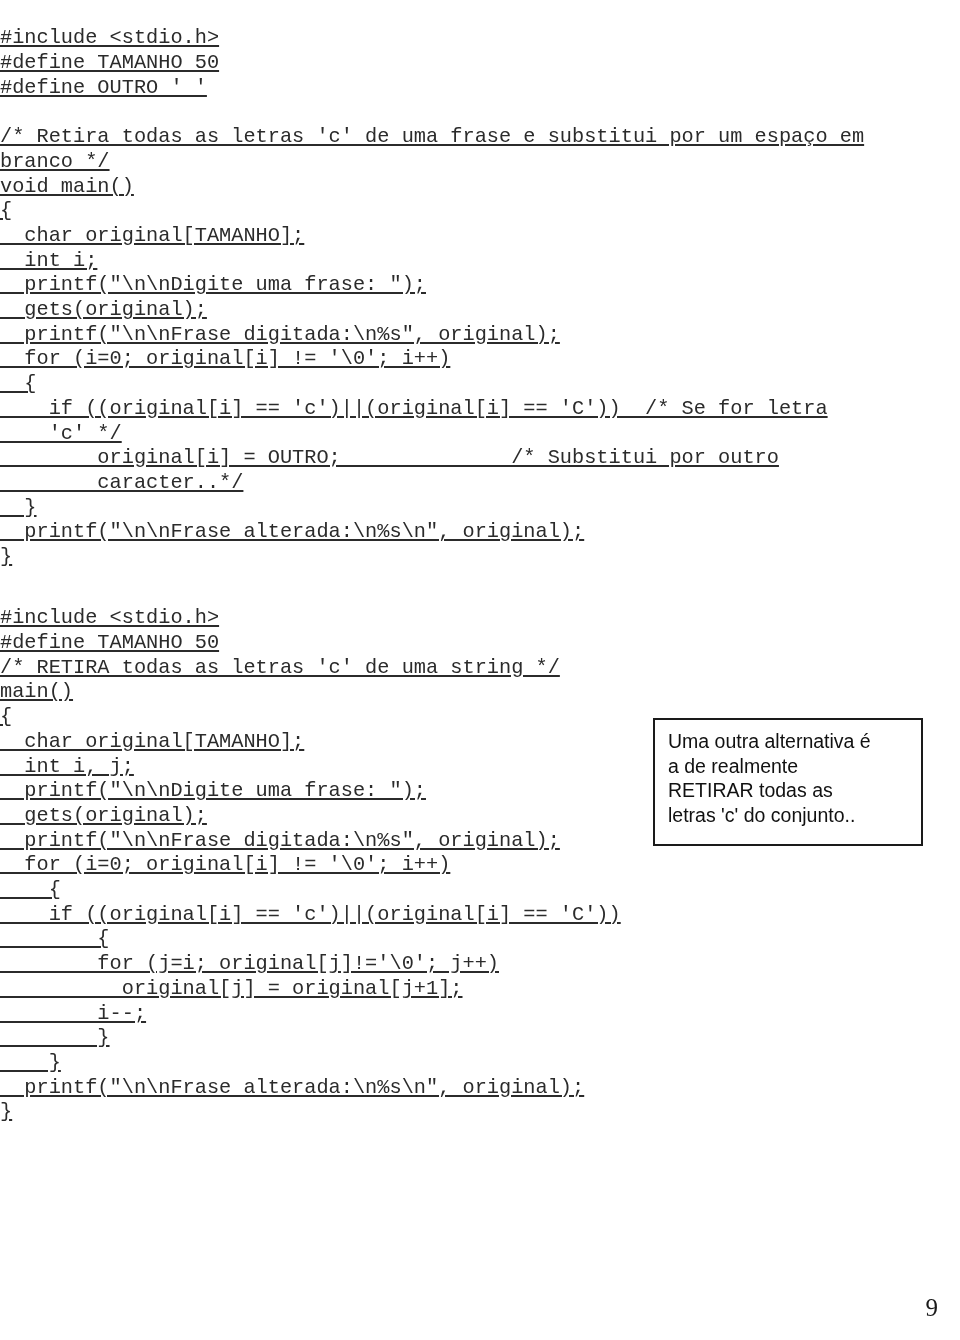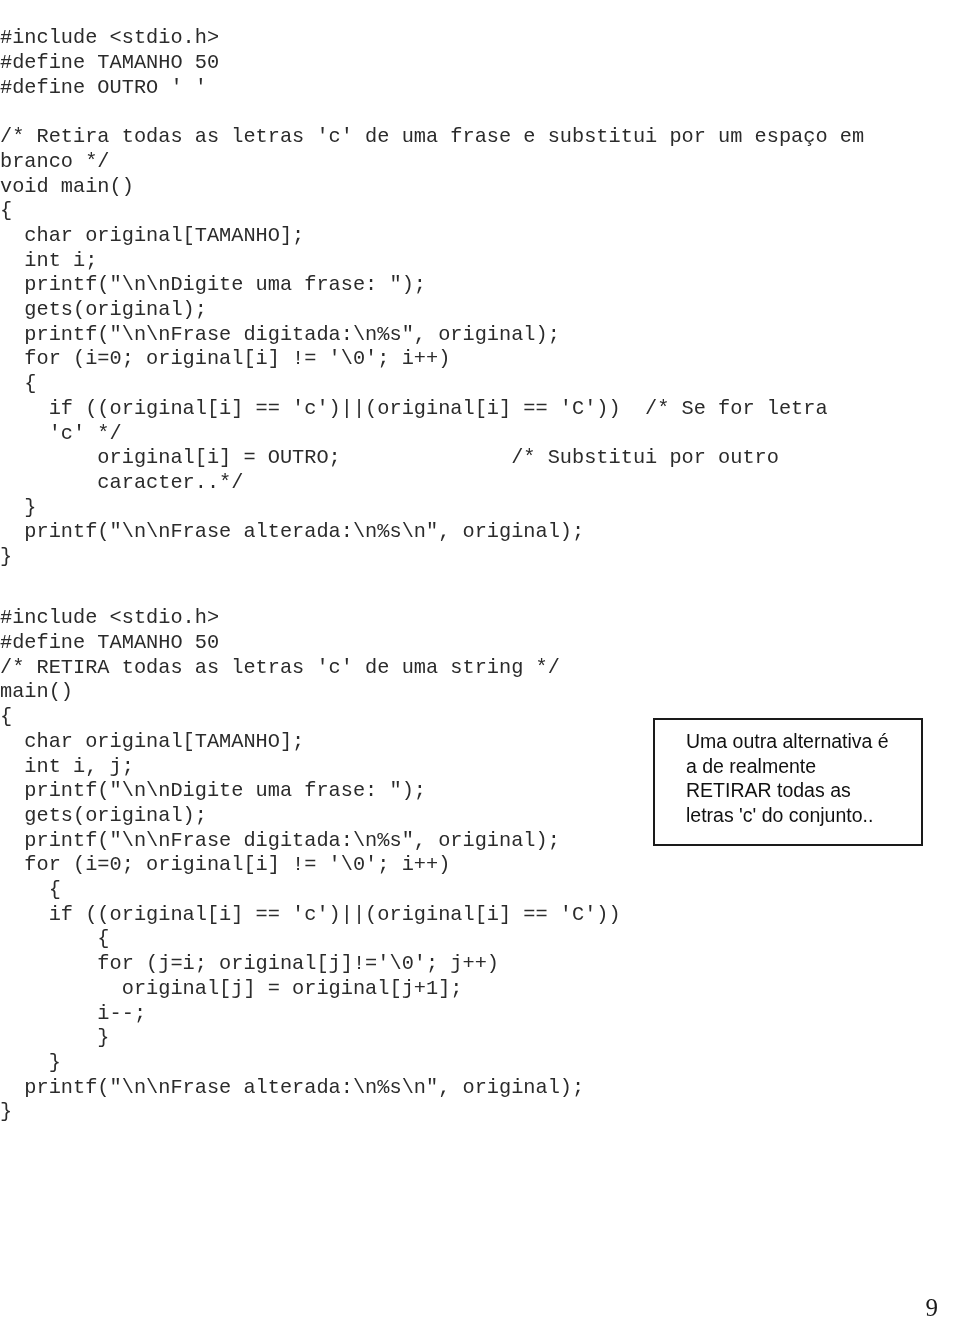--- a/index.html
+++ b/index.html
@@ -18,20 +18,21 @@
   
   .code-block {
     position: absolute;
     left: 0;
     font-family: "Liberation Mono", "DejaVu Sans Mono", monospace;
     font-size: 20.3px;
     line-height: 24.7px;
     color: #2b2b2b;
     white-space: pre;
     letter-spacing: 0px;
+    text-decoration: underline;
     -webkit-font-smoothing: none;
   }
   #code-block-1 { top: 6px; }
   #code-block-2 { top: 586px; }
 
   .code-line {
     white-space: pre;
     min-height: 24.7px;
   }
 
@@ -44,21 +45,21 @@
     height: 128px;
     box-sizing: border-box;
     border: 2px solid #1a1a1a;
     background: #ffffff;
   }
   #annotation-text {
     font-family: "Liberation Sans", "DejaVu Sans", sans-serif;
     font-size: 19.5px;
     line-height: 24.5px;
     color: #111111;
-    padding: 9px 0 0 31px;
+    padding: 9px 0 0 13px;
     white-space: pre-line;
   }
 
   
   #page-number {
     position: absolute;
     right: 22px;
     bottom: 18px;
     font-family: "Liberation Serif", "DejaVu Serif", serif;
     font-size: 25px;

